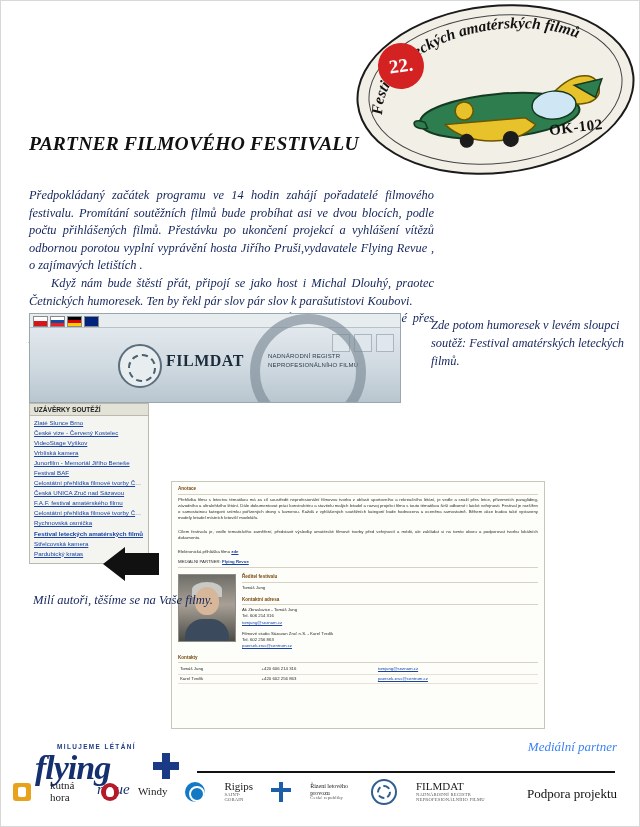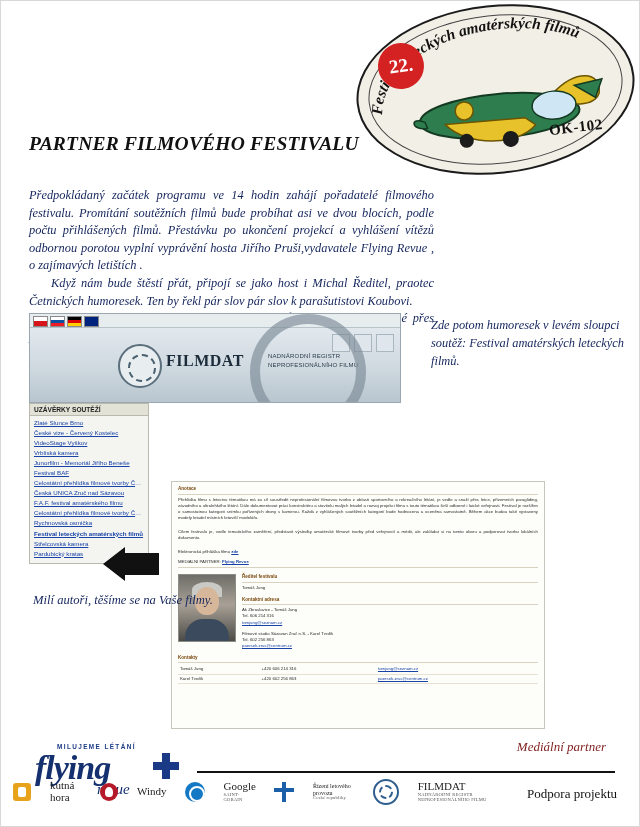--- a/index.html
+++ b/index.html
@@ -366,26 +366,26 @@
   .rule {
     position: absolute;
     left: 196px;
     top: 770px;
     width: 418px;
     height: 2px;
     background: #111;
   }
   .media-partner {
     position: absolute;
-    right: 33px;
+    right: 22px;
     top: 738px;
     font-family: "Liberation Serif", serif;
     font-style: italic;
     font-size: 13px;
-    color: #7f1d1d;
+    color: #3b82f6;
   }
 
   
   .sponsors {
     position: absolute;
     left: 12px;
     bottom: 14px;
     width: 500px;
     height: 40px;
     display: flex;
@@ -451,21 +451,21 @@
       <circle cx="60" cy="80" r="7" fill="#1c1c1c"></circle>
     </svg>
     <div class="okreg">OK-102</div>
   </div>
 
   <div class="doc-title">PARTNER FILMOVÉHO FESTIVALU</div>
 
 
   <div class="intro">
     <p>Předpokládaný začátek programu ve 14 hodin zahájí pořadatelé filmového festivalu. Promítání soutěžních filmů bude probíhat  asi ve dvou blocích, podle počtu přihlášených filmů. Přestávku po ukončení projekcí a vyhlášení vítězů odbornou porotou vyplní vyprávění hosta Jiřího Pruši,vydavatele Flying Revue , o zajímavých letištích .</p>
-    <p class="ind">Když nám bude štěstí přát, připojí se jako host i Michal Ředitel, praotec Četnických humoresek. Ten by řekl pár slov pár slov k parašutistovi Koubovi.</p>
+    <p class="ind">Když nám bude štěstí přát, připojí se jako host i Michal Dlouhý, praotec Četnických humoresek. Ten by řekl pár slov pár slov k parašutistovi Koubovi.</p>
     <p class="ind">A nyní několik poznámek k přihlašování filmů. Letos bude jednotné přes portál Filmdat.</p>
   </div>
 
   <div class="shot1">
     <div class="topbar">
       <div class="flagstrip">
         <i class="fl-cz"></i>
         <i class="fl-sk"></i>
         <i class="fl-de"></i>
         <i class="fl-uk"></i>
@@ -588,21 +588,21 @@
       <div class="mark kb-mark"></div>
       <div class="txt">kutná hora</div>
     </div>
     <div class="sp">
       <div class="mark wd-mark"></div>
       <div class="txt">Windy</div>
     </div>
     <div class="sp">
       <div class="mark rg-mark"></div>
       <div class="txt">
-        <span>Google</span>
+        <span>Rigips</span>
         <small>SAINT-GOBAIN</small>
       </div>
     </div>
     <div class="sp">
       <div class="mark rl-mark"></div>
       <div class="txt" style="font-size:6px;">
         <span>Řízení letového provozu</span>
         <small>České republiky</small>
       </div>
     </div>

